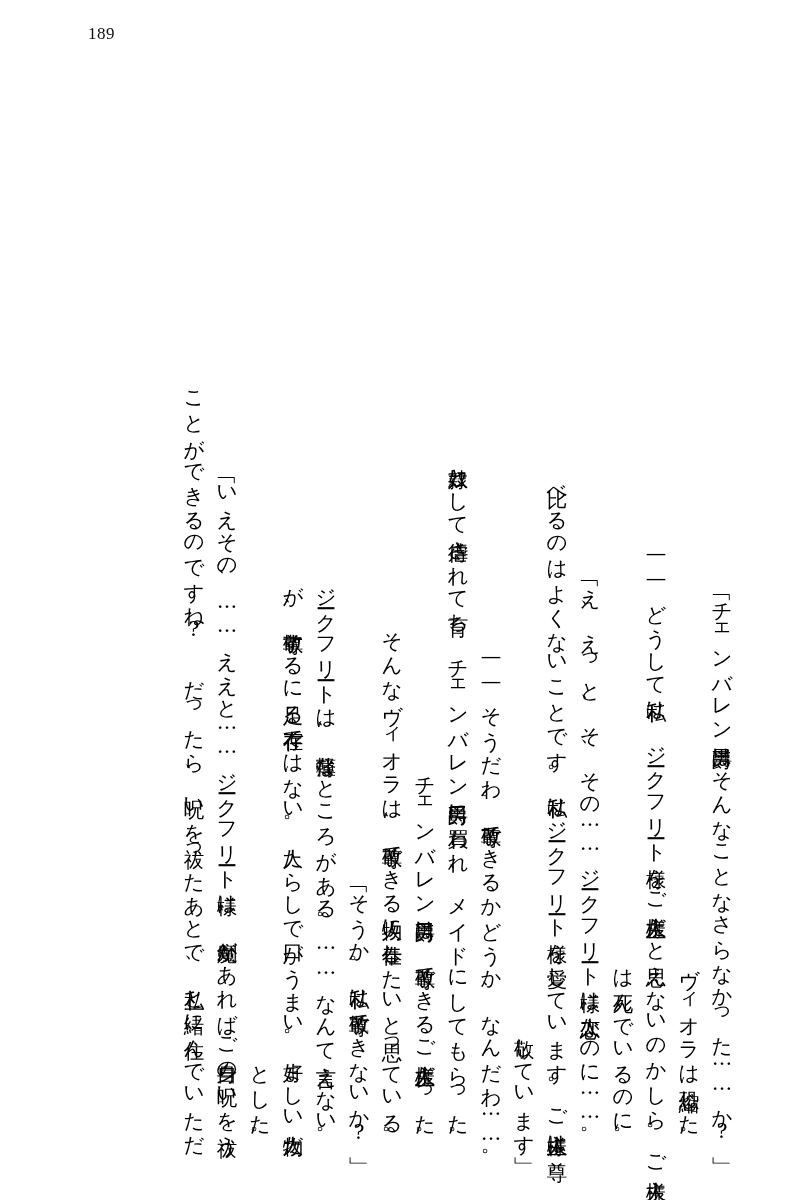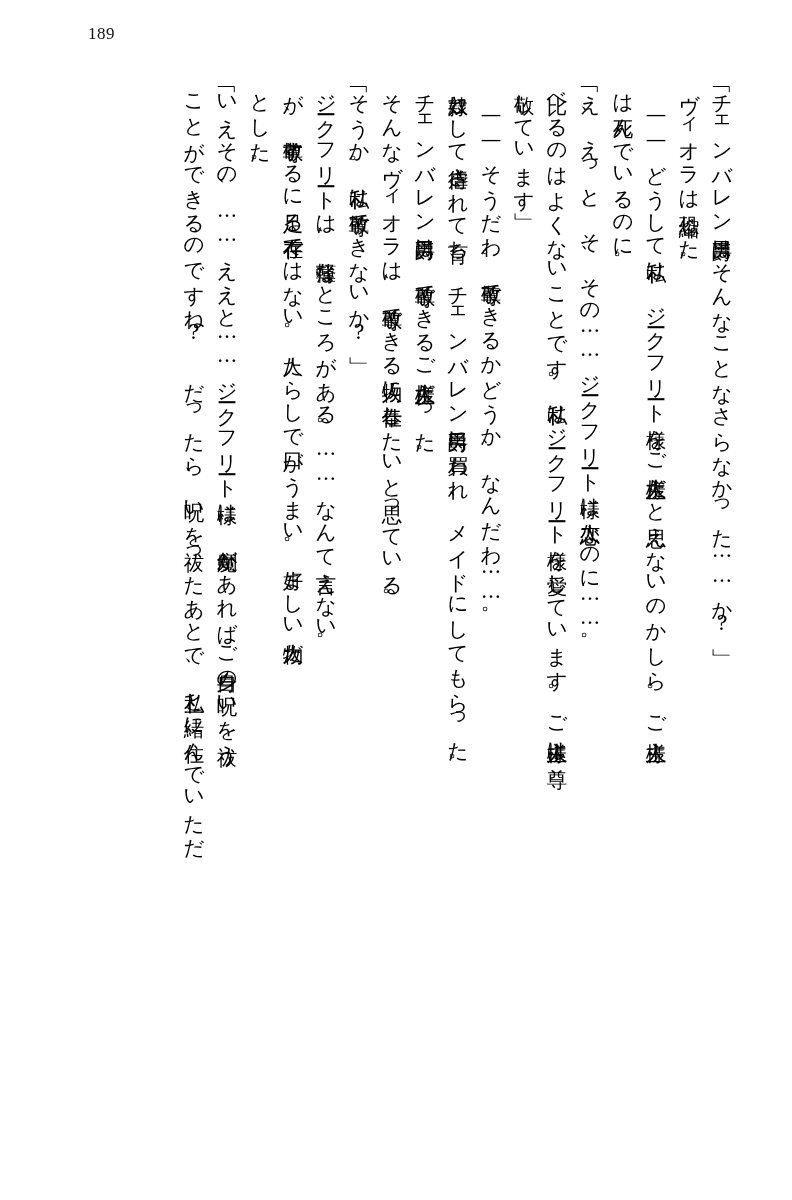--- a/index.html
+++ b/index.html
@@ -8,20 +8,21 @@
     background: #ffffff;
   }
   .page {
     position: relative;
     width: 792px;
     height: 1200px;
     background: #ffffff;
     overflow: hidden;
     font-family: "Liberation Serif", "DejaVu Serif", serif;
     color: #000000;
+    text-align: right;
   }
   .page-number {
     position: absolute;
     top: 24px;
     left: 88px;
     font-size: 17px;
     font-family: "Liberation Serif", "DejaVu Serif", serif;
     letter-spacing: 0.5px;
     color: #111111;
   }

